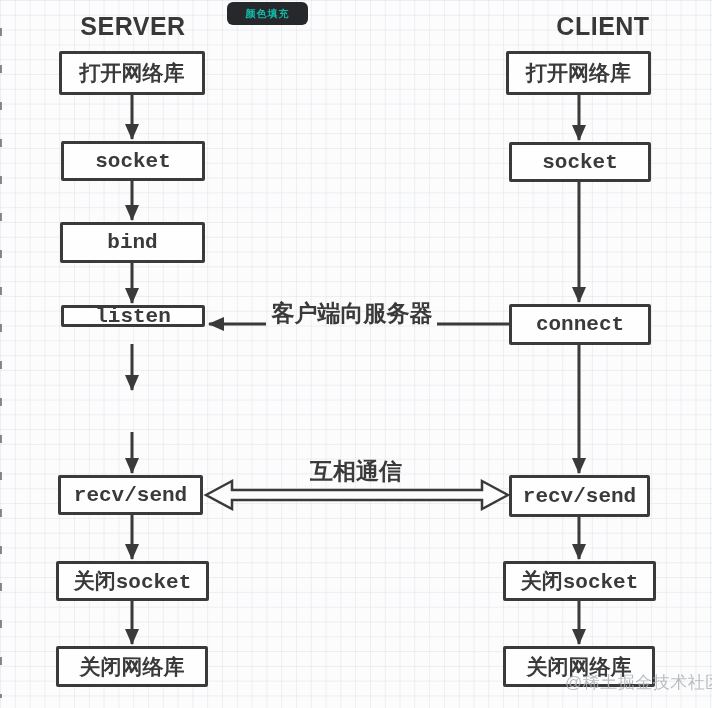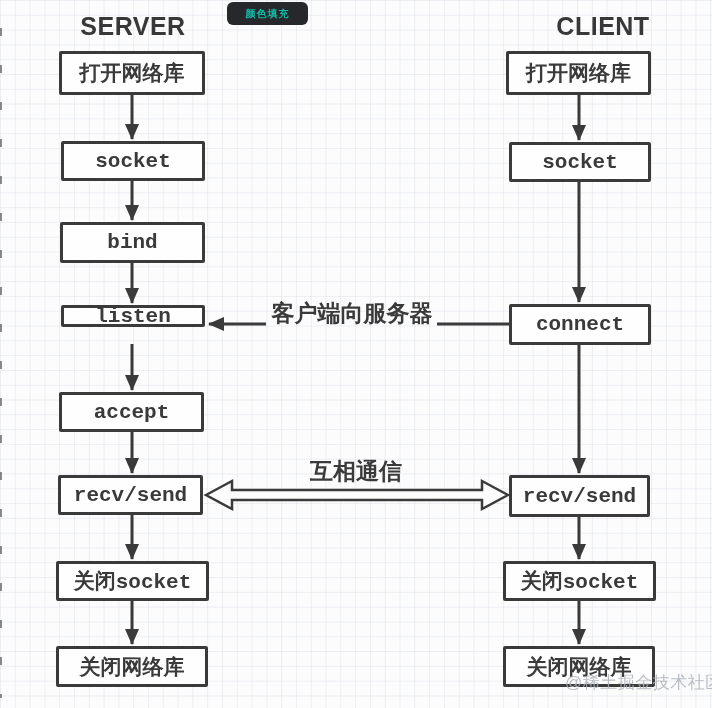--- a/index.html
+++ b/index.html
@@ -105,21 +105,20 @@
       <line x1="266" y1="324" x2="209" y2="324" marker-end="url(#arw)"></line>
     </g>
 
     <polygon points="206,495 232,481 232,490 482,490 482,481 508,495 482,509 482,500 232,500 232,509" fill="#fcfcfd" stroke="#3a3a3a" stroke-width="2.5" stroke-linejoin="miter"></polygon>
   </svg>
 
   <div class="flow-box" style="left:59px;top:51px;width:146px;height:44px;">打开网络库</div>
   <div class="flow-box" style="left:61px;top:141px;width:144px;height:40px;">socket</div>
   <div class="flow-box" style="left:60px;top:222px;width:145px;height:41px;">bind</div>
   <div class="flow-box" style="left:61px;top:305px;width:144px;height:22px;">listen</div>
-  <div class="flow-box" style="left:59px;top:392px;width:145px;height:40px;">accept</div>
   <div class="flow-box" style="left:58px;top:475px;width:145px;height:40px;">recv/send</div>
   <div class="flow-box" style="left:56px;top:561px;width:153px;height:40px;">关闭socket</div>
   <div class="flow-box" style="left:56px;top:646px;width:152px;height:41px;">关闭网络库</div>
 
   <div class="flow-box" style="left:506px;top:51px;width:145px;height:44px;">打开网络库</div>
   <div class="flow-box" style="left:509px;top:142px;width:142px;height:40px;">socket</div>
   <div class="flow-box" style="left:509px;top:304px;width:142px;height:41px;">connect</div>
   <div class="flow-box" style="left:509px;top:475px;width:141px;height:42px;">recv/send</div>
   <div class="flow-box" style="left:503px;top:561px;width:153px;height:40px;">关闭socket</div>
   <div class="flow-box" style="left:503px;top:646px;width:152px;height:41px;">关闭网络库</div>

